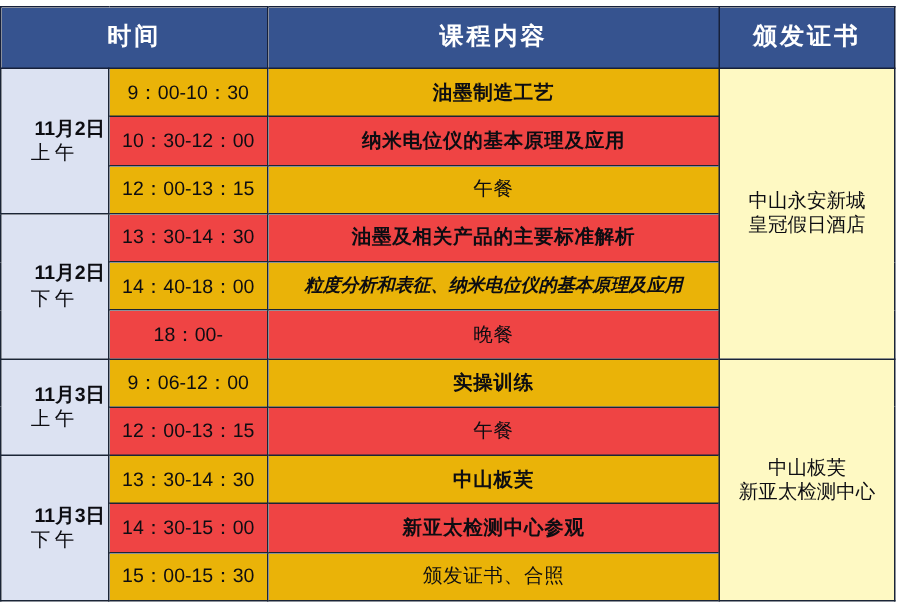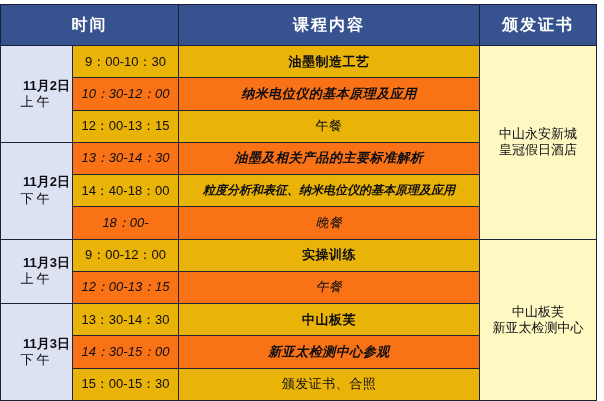--- a/index.html
+++ b/index.html
@@ -55,21 +55,21 @@
   }
 
   
   col.c-date { width: 72px; }
   col.c-time { width: 106px; }
   col.c-content { width: 301px; }
   col.c-place { width: 117px; }
 
   
   td.light { background: #eab308; }
-  td.dark  { background: #f97316; font-style: italic; }
+  td.dark  { background: #ef4444; }
 
   
   td.date-cell {
     background: #dce2f2;
     font-size: 15px;
     line-height: 1.9;
     padding: 0 1px;
   }
   td.date-cell .day {
     display: block;
@@ -161,21 +161,21 @@
         </tr>
         <tr>
           <td class="time-cell dark">18：00-</td>
           <td class="content-cell dark meal">晚餐</td>
         </tr>
         <tr>
           <td class="date-cell" rowspan="2">
             <span class="day">11月3日</span>
             <span class="half">上午</span>
           </td>
-          <td class="time-cell light">9：00-12：00</td>
+          <td class="time-cell light">9：06-12：00</td>
           <td class="content-cell light topic">实操训练</td>
           <td class="place-cell" rowspan="5">
             <span class="pline">中山板芙</span>
             <span class="pline">新亚太检测中心</span>
           </td>
         </tr>
         <tr>
           <td class="time-cell dark">12：00-13：15</td>
           <td class="content-cell dark meal">午餐</td>
         </tr>

